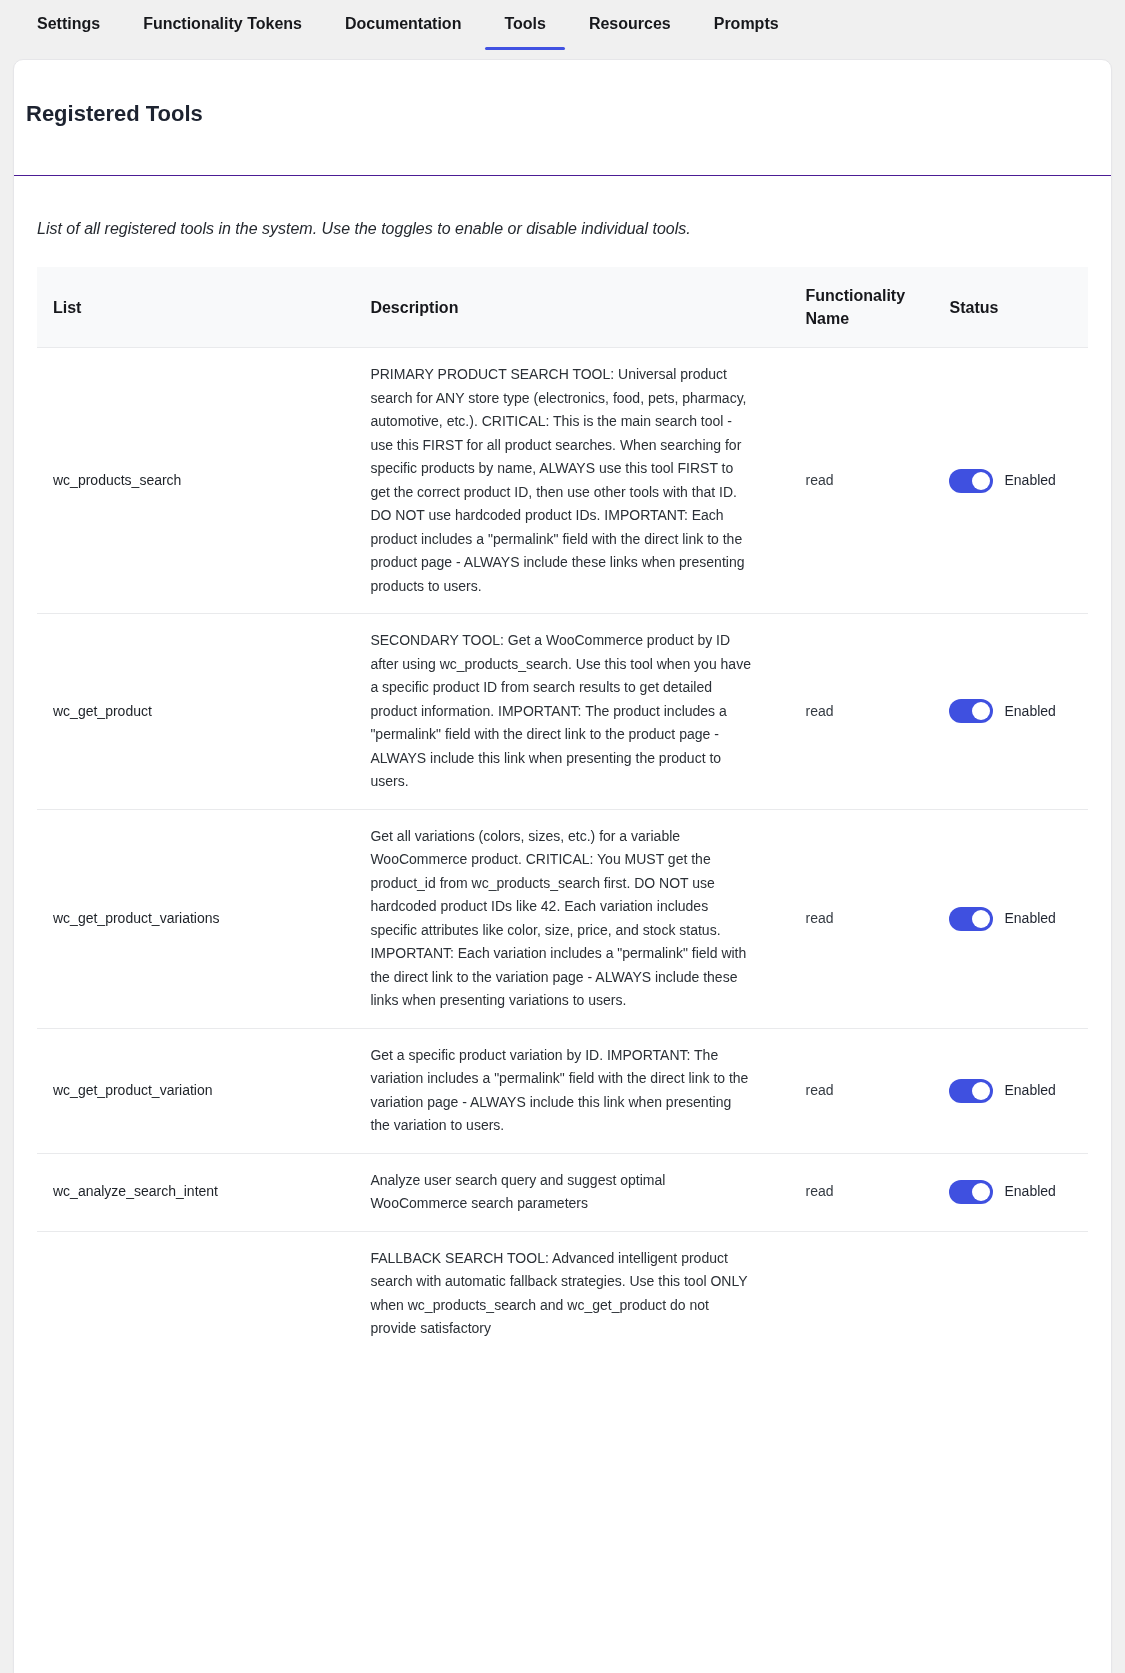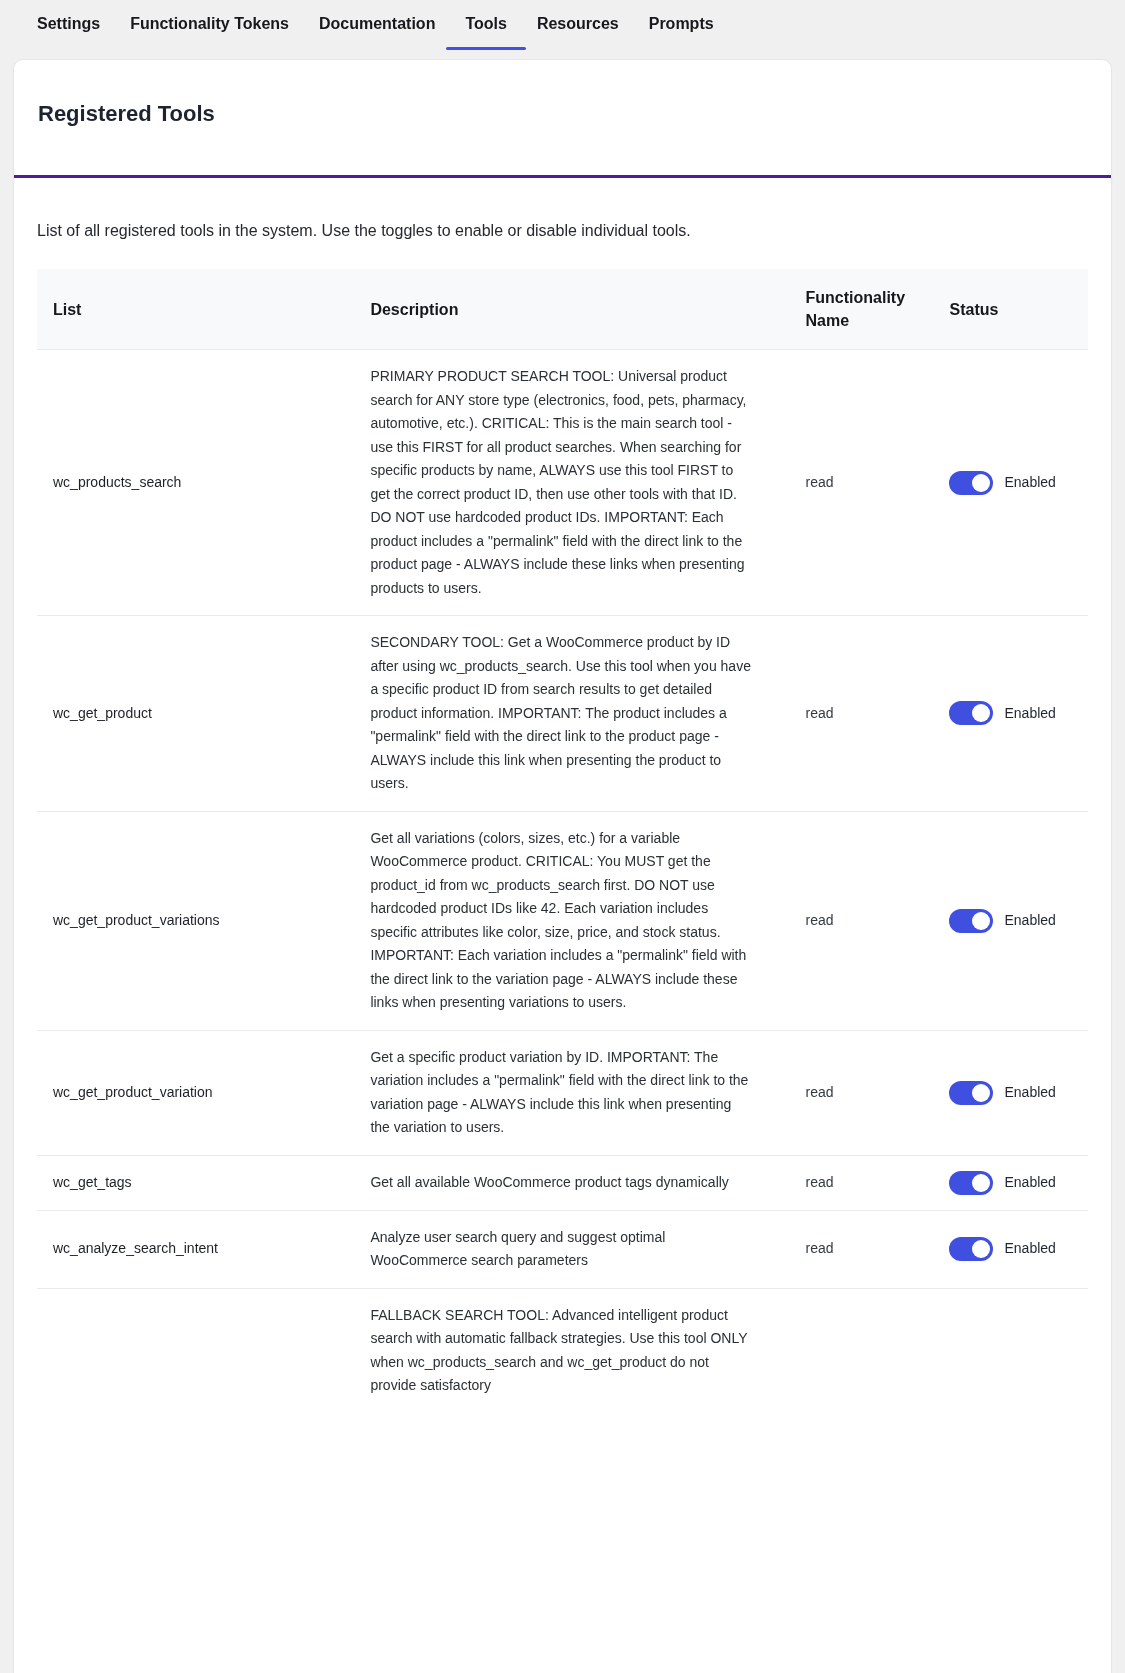--- a/index.html
+++ b/index.html
@@ -10,21 +10,21 @@
     overflow: hidden;
     background: #f0f0f0;
     font-family: "Liberation Sans", "DejaVu Sans", sans-serif;
     color: #1d2127;
     -webkit-font-smoothing: antialiased;
   }
 
   
   .tabbar {
     display: flex;
-    gap: 30px;
+    gap: 43px;
     padding: 13px 0 0 37px;
   }
   .tab {
     position: relative;
     font-size: 16px;
     font-weight: 600;
     color: #17181c;
     line-height: 22px;
     padding-bottom: 15px;
     cursor: pointer;
@@ -45,38 +45,39 @@
   .card {
     margin: 9px 13px 0 13px;
     background: #ffffff;
     border: 1px solid #e6e6e9;
     border-radius: 10px;
     box-shadow: 0 1px 2px rgba(0,0,0,0.03);
     overflow: hidden;
     min-height: 1700px;
   }
   .card-header {
-    padding: 40px 24px 48px 24px;
-    border-bottom: 3px solid #4c1d95;
+    padding: 40px 24px 48px 12px;
+    border-bottom: 1px solid #4c1d95;
   }
   .card-title {
     margin: 0;
     font-size: 22px;
     font-weight: 700;
     color: #1d2330;
     line-height: 27px;
   }
   .card-body {
     padding: 43px 23px 40px 23px;
   }
   .intro {
     margin: 0 0 29px 0;
     font-size: 16px;
     line-height: 19px;
     color: #25292f;
+    font-style: italic;
   }
 
   
   table.tools {
     width: 100%;
     border-collapse: collapse;
     table-layout: fixed;
   }
   table.tools thead th {
     background: #f8f9fa;
@@ -241,35 +242,20 @@
       <div class="status-wrap">
         <div class="toggle">
           <div class="knob"></div>
         </div>
         <span class="status-label">Enabled</span>
       </div>
     </td>
   </tr>
 
 
-  <tr>
-    <td><span class="tool-name">wc_get_tags</span></td>
-    <td>
-              <div class="desc">Get all available WooCommerce product tags dynamically</div>
-            </td>
-    <td><span class="func-type">read</span></td>
-    <td>
-      <div class="status-wrap">
-        <div class="toggle">
-          <div class="knob"></div>
-        </div>
-        <span class="status-label">Enabled</span>
-      </div>
-    </td>
-  </tr>
 
   <tr>
     <td><span class="tool-name">wc_analyze_search_intent</span></td>
     <td>
               <div class="desc">Analyze user search query and suggest optimal WooCommerce search parameters</div>
             </td>
     <td><span class="func-type">read</span></td>
     <td>
       <div class="status-wrap">
         <div class="toggle">

